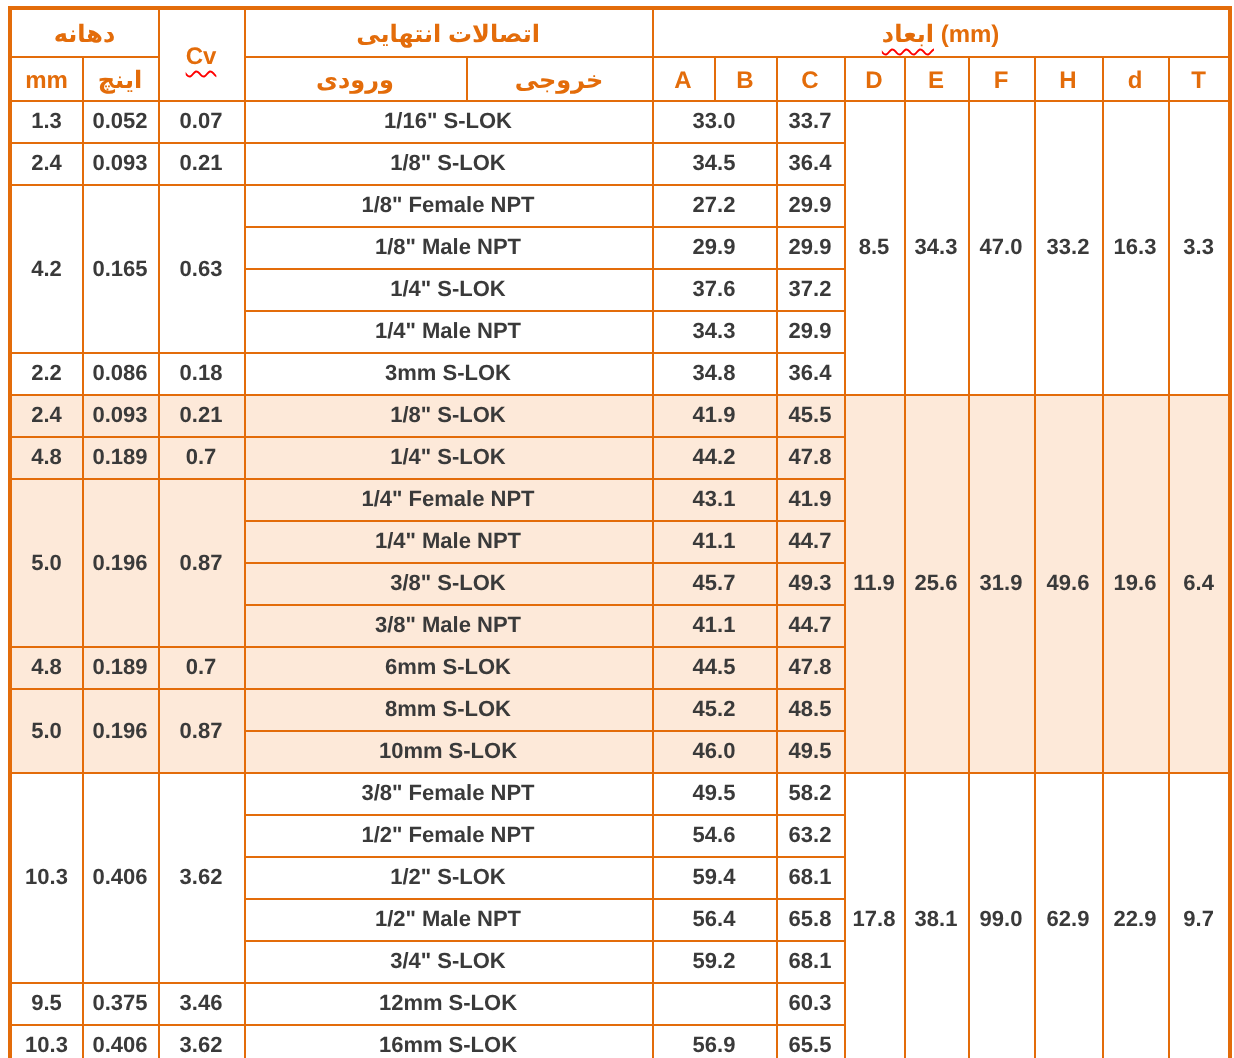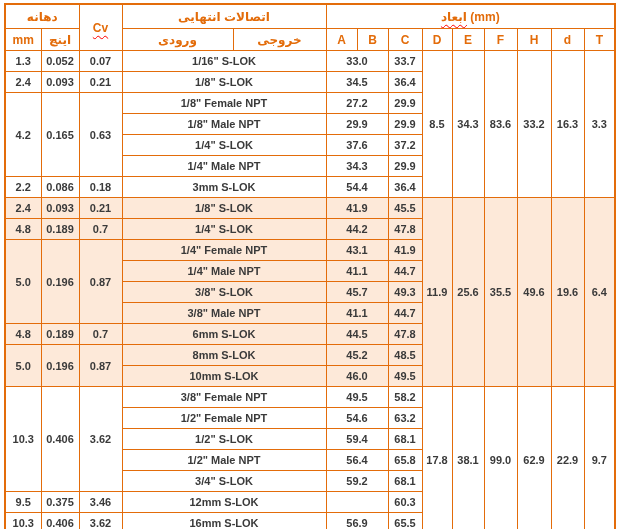--- a/index.html
+++ b/index.html
@@ -85,21 +85,21 @@
 
     <tr>
       <td>1.3</td>
       <td>0.052</td>
       <td>0.07</td>
       <td colspan="2">1/16" S-LOK</td>
       <td colspan="2">33.0</td>
       <td>33.7</td>
       <td rowspan="7" class="dim-span">8.5</td>
       <td rowspan="7" class="dim-span">34.3</td>
-      <td rowspan="7" class="dim-span">83.6</td>
+      <td rowspan="7" class="dim-span">47.0</td>
       <td rowspan="7" class="dim-span">33.2</td>
       <td rowspan="7" class="dim-span">16.3</td>
       <td rowspan="7" class="dim-span">3.3</td>
     </tr>
     <tr>
       <td>2.4</td>
       <td>0.093</td>
       <td>0.21</td>
       <td colspan="2">1/8" S-LOK</td>
       <td colspan="2">34.5</td>
@@ -126,34 +126,34 @@
     <tr>
       <td colspan="2">1/4" Male NPT</td>
       <td colspan="2">34.3</td>
       <td>29.9</td>
     </tr>
     <tr>
       <td>2.2</td>
       <td>0.086</td>
       <td>0.18</td>
       <td colspan="2">3mm S-LOK</td>
-      <td colspan="2">54.4</td>
+      <td colspan="2">34.8</td>
       <td>36.4</td>
     </tr>
 
     <tr>
       <td class="hl">2.4</td>
       <td class="hl">0.093</td>
       <td class="hl">0.21</td>
       <td colspan="2" class="hl">1/8" S-LOK</td>
       <td colspan="2" class="hl">41.9</td>
       <td class="hl">45.5</td>
       <td rowspan="9" class="hl dim-span">11.9</td>
       <td rowspan="9" class="hl dim-span">25.6</td>
-      <td rowspan="9" class="hl dim-span">35.5</td>
+      <td rowspan="9" class="hl dim-span">31.9</td>
       <td rowspan="9" class="hl dim-span">49.6</td>
       <td rowspan="9" class="hl dim-span">19.6</td>
       <td rowspan="9" class="hl dim-span">6.4</td>
     </tr>
     <tr>
       <td class="hl">4.8</td>
       <td class="hl">0.189</td>
       <td class="hl">0.7</td>
       <td colspan="2" class="hl">1/4" S-LOK</td>
       <td colspan="2" class="hl">44.2</td>

